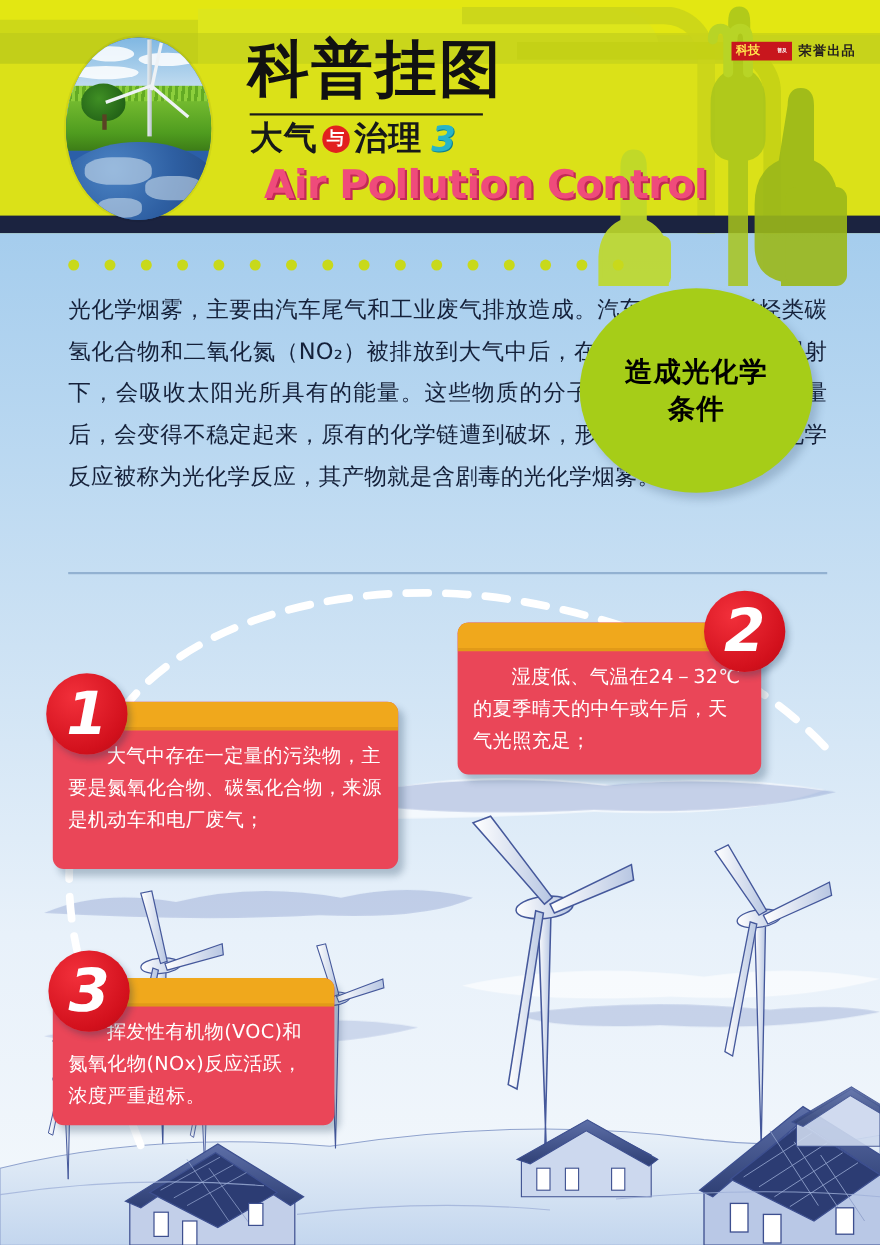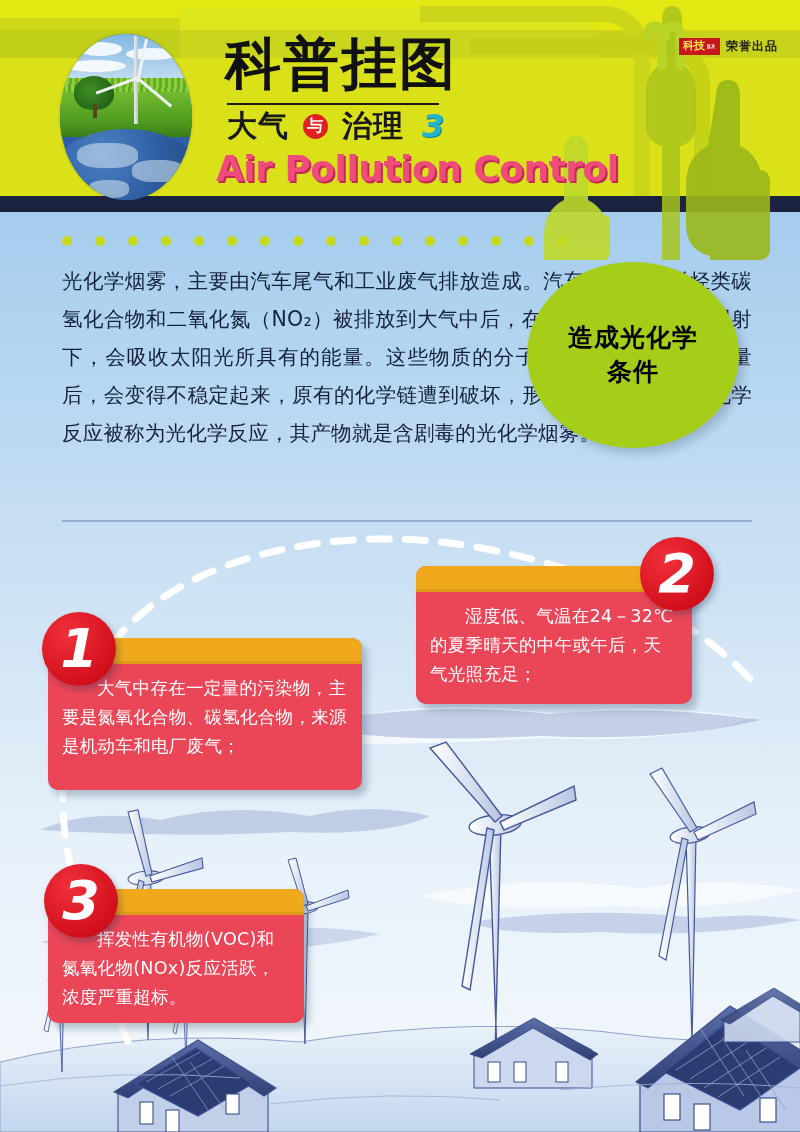--- a/index.html
+++ b/index.html
@@ -121,53 +121,53 @@
     color:#111111; line-height:1;
   }
   .title-rule {
     position:absolute; left:227px; top:103px; width:212px; height:2px;
     background:#1a1a1a;
   }
   .title-sub {
     position:absolute; left:227px; top:110px;
     font-size:30px; font-weight:bold; color:#16181a;
     line-height:1; letter-spacing:1px;
-    display:flex; align-items:center; gap:12px;
+    display:flex; align-items:center; gap:2px;
   }
   .title-sub .yu {
     display:inline-flex; align-items:center; justify-content:center;
     width:25px; height:25px; border-radius:50%;
     background:#e2201f; color:#ffffff; font-size:16px; font-weight:bold;
     margin:0 2px;
   }
   .title-sub .num3 {
     color:#28b4c8; font-size:32px; font-style:italic; font-weight:bold;
     margin-left:6px;
     text-shadow:1px 1px 0 #0e7f90;
   }
   .title-en {
-    position:absolute; left:216px; top:148px;
+    position:absolute; left:240px; top:148px;
     font-size:36px; font-weight:bold; font-style:normal;
     color:#ef4b7b;
     letter-spacing:-0.5px;
     text-shadow:2px 2px 0 #c22a55;
     white-space:nowrap;
   }
 
   
   .pub {
     position:absolute; right:22px; top:38px;
     display:flex; align-items:center; gap:6px;
   }
   .pub .mark {
     background:#c8161d; color:#ffe44d;
     font-size:11px; font-weight:bold;
     padding:2px 4px; line-height:1.1;
     letter-spacing:0;
-    display:flex; align-items:center; gap:1px;
+    display:flex; align-items:center; gap:15px;
   }
   .pub .mark .tiny {
     font-size:5px; color:#ffffff; line-height:1; display:block;
     transform:scale(.9);
   }
   .pub .by { font-size:12px; color:#231f1e; font-weight:bold; letter-spacing:1px; }
 
   
   .dots {
     position:absolute; left:62px; top:236px;

